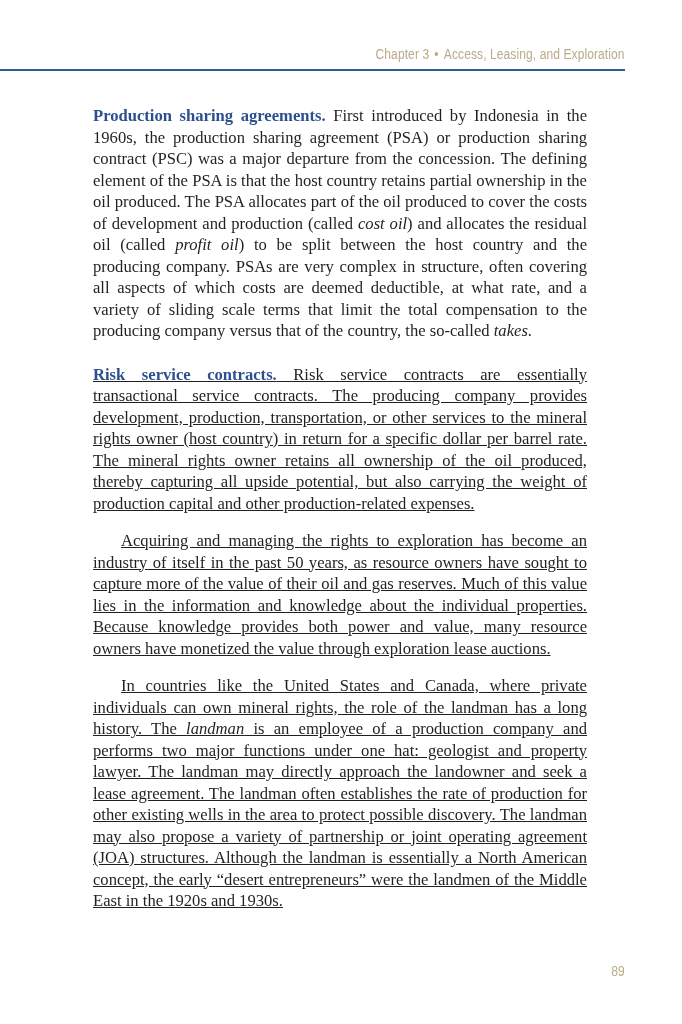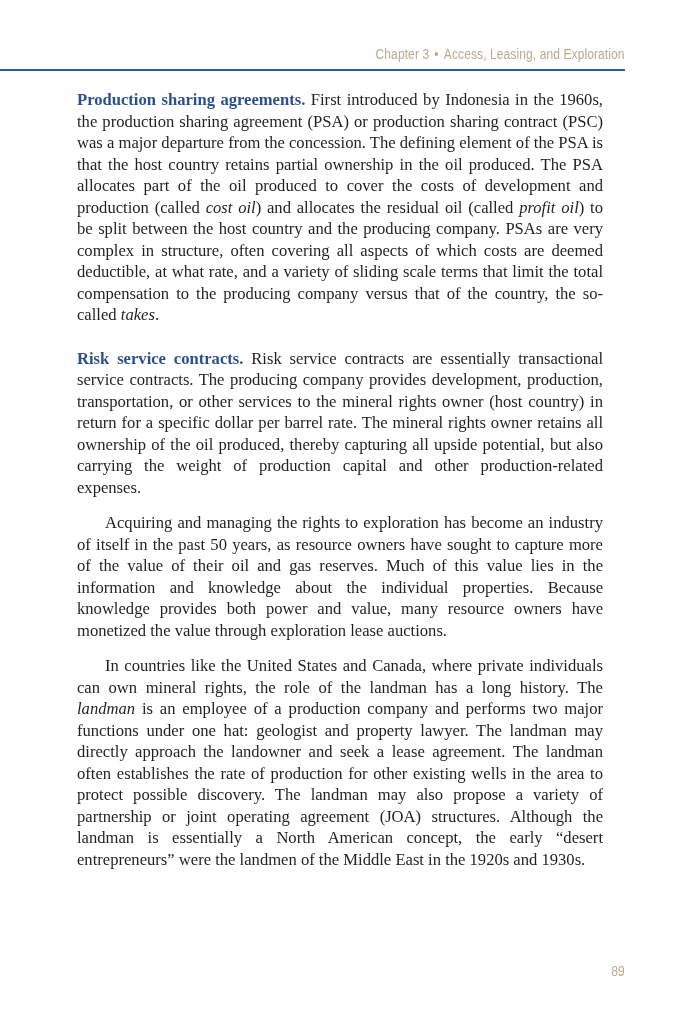--- a/index.html
+++ b/index.html
@@ -40,27 +40,28 @@
       position: absolute;
       top: 89px;
       left: 77px;
       width: 526px;
       font-family: "Liberation Serif", serif;
       font-size: 16.6px;
       line-height: 21.5px;
       color: #231f20;
     }
     .para {
-      margin: 0;
+      margin: 16px;
       text-align: justify;
       text-align-last: left;
       hyphens: manual;
     }
     .para + .para {
       margin-top: 14px;
+      text-decoration: underline;
     }
     .para.indent {
       text-indent: 28px;
     }
     .run-in {
       font-weight: bold;
       color: #2c4f8f;
     }
     .page-number {
       position: absolute;

